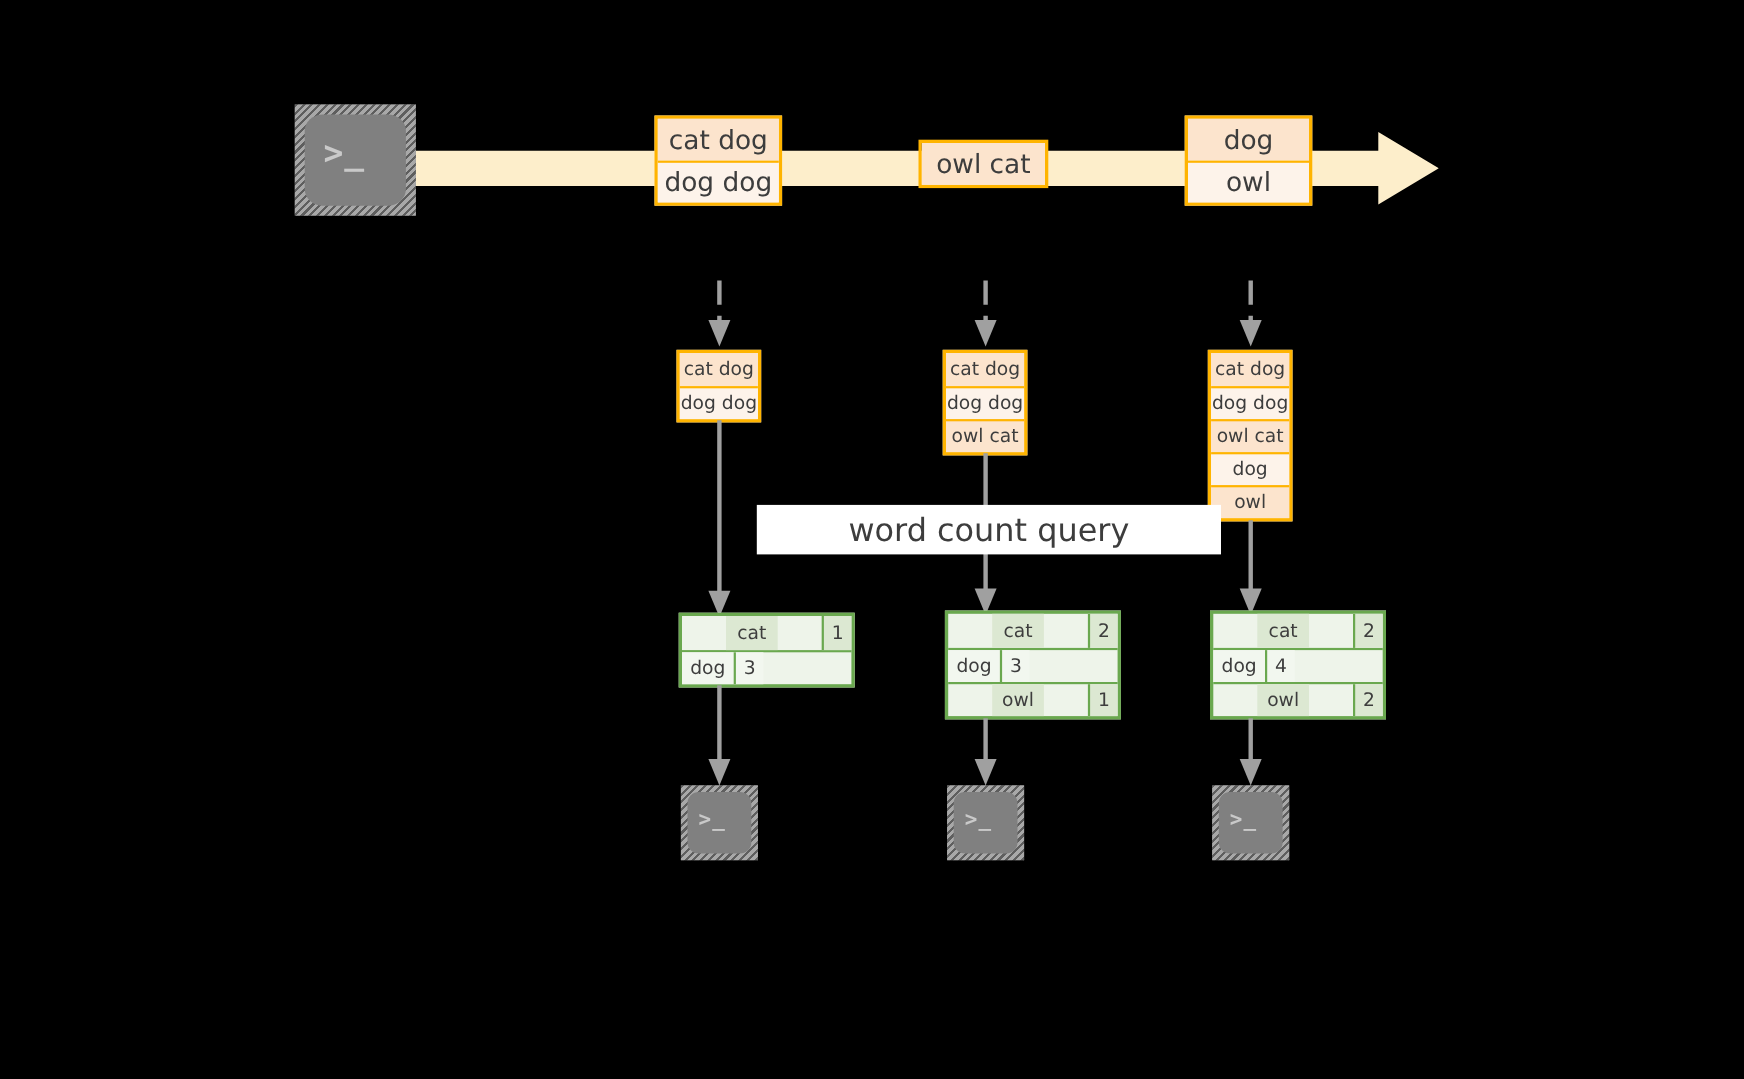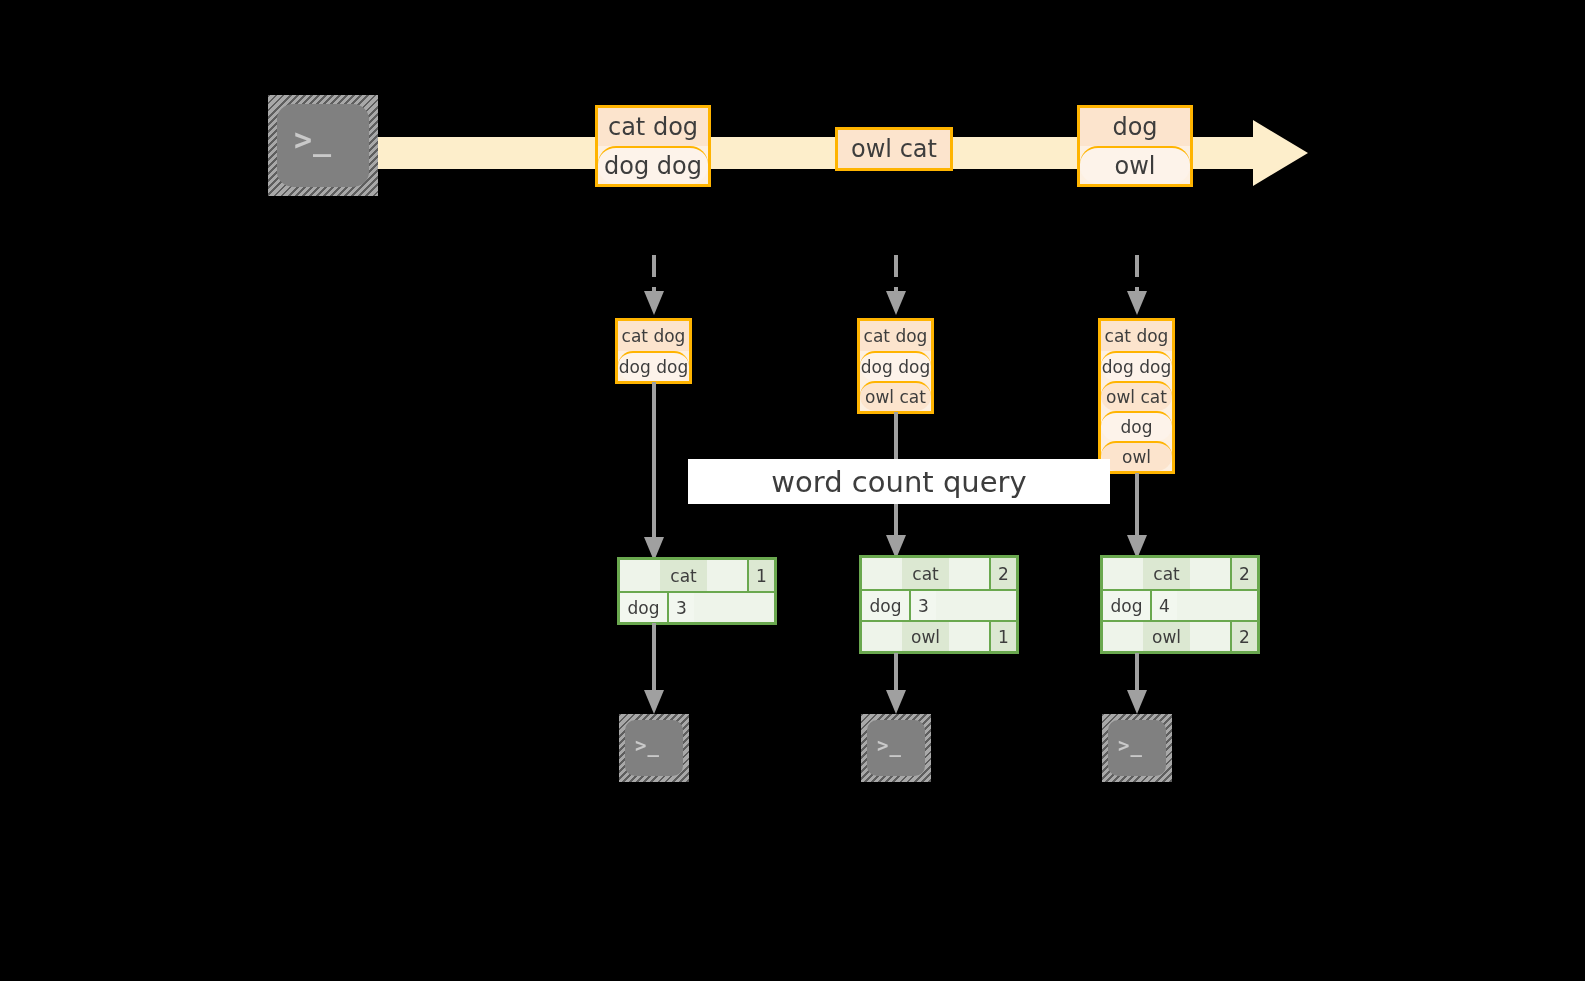--- a/index.html
+++ b/index.html
@@ -76,21 +76,21 @@
   .otable .orow {
     box-sizing: border-box;
     display: flex;
     align-items: center;
     justify-content: center;
     color: #3d3d3d;
     white-space: nowrap;
   }
   .otable .orow.shade-a { background: #fce4cd; }
   .otable .orow.shade-b { background: #fdf3ea; }
-  .otable .orow + .orow { border-top: 2px solid #ffb400; border-radius: 18px; }
+  .otable .orow + .orow { border-top: 2px solid #ffb400; }
 
   
   .otable.stream .orow { height: 38px; font-size: 24px; }
   .otable.stream-1 { left: 595px; top: 105px; width: 116px; }
   .otable.stream-2 { left: 835px; top: 127px; width: 118px; }
   .otable.stream-3 { left: 1077px; top: 105px; width: 116px; }
 
   
   .otable.snap .orow { height: 30px; font-size: 17px; }
   .otable.snap-1 { left: 615px; top: 318px; width: 77px; }

